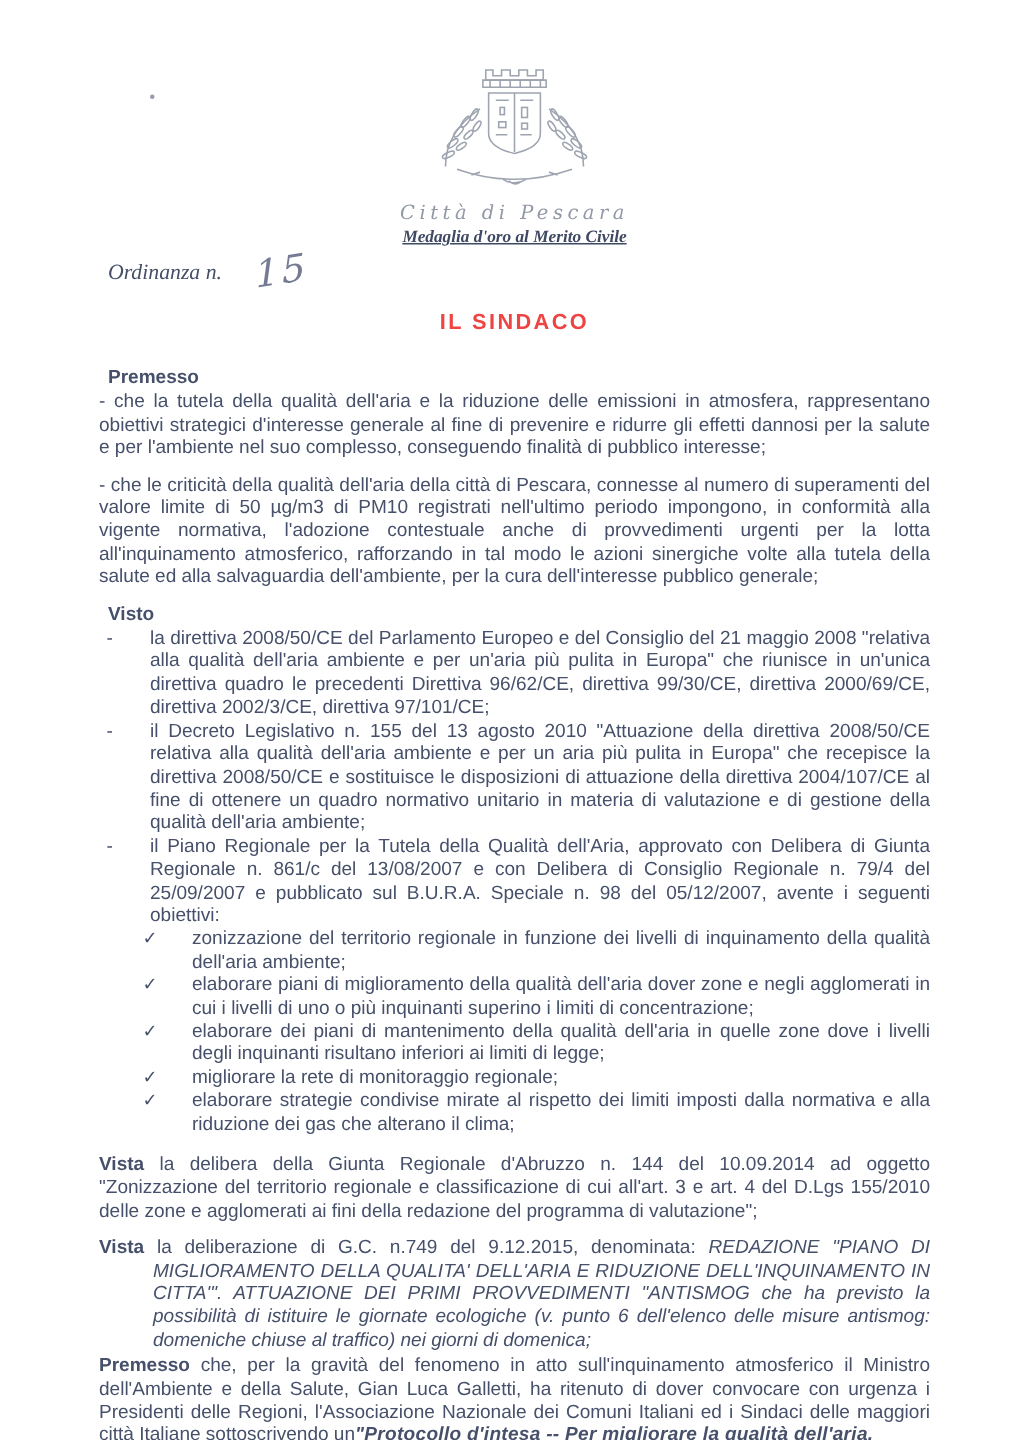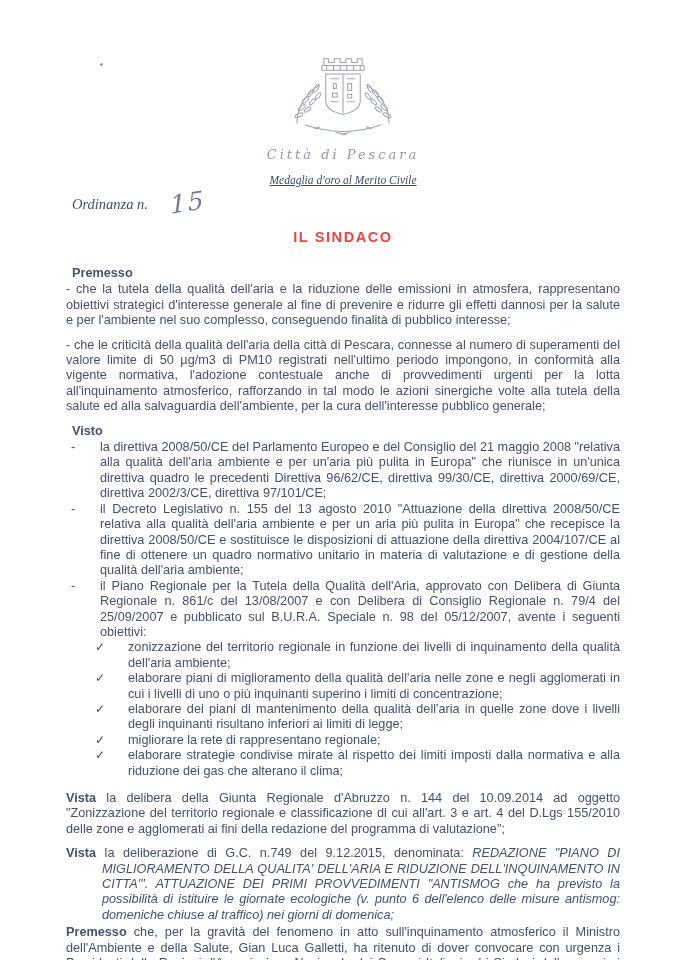--- a/index.html
+++ b/index.html
@@ -6,45 +6,45 @@
   body{
     width:679px;height:960px;
     background:#ffffff;
     font-family:"Liberation Sans",sans-serif;
     color:#46506a;
     position:relative;
     overflow:hidden;
   }
   .page{
     position:absolute;inset:0;
-    padding:52px 59px 0 66px;
+    padding:40px 59px 0 66px;
     box-sizing:border-box;
   }
   .scan-dot{
     position:absolute;left:100px;top:63px;width:3px;height:3px;
     background:#6a7086;border-radius:50%;opacity:.7;
   }
   
   .doc-header{text-align:center;}
   .crest{display:block;margin:0 auto;}
   .city-script{
     font-family:"DejaVu Serif","Liberation Serif",serif;
     font-style:italic;
     font-size:13px;
     letter-spacing:3px;
     color:#9298a6;
     margin-top:3px;
   }
   .medal-motto{
     font-family:"Liberation Serif",serif;
-    font-style:italic;font-weight:normal;
+    font-style:italic;font-weight:bold;
     font-size:11.5px;
     text-decoration:underline;
     color:#3f4963;
-    margin-top:12px;
+    margin-top:2px;
   }
   
   .ordinance-row{
     margin-top:10px;
     display:flex;align-items:center;
     font-family:"Liberation Serif",serif;
     font-style:italic;
     font-size:14.5px;
     color:#474f68;
   }
@@ -188,29 +188,29 @@
         <span>il  Piano Regionale per la Tutela della Qualità dell'Aria, approvato con Delibera di Giunta Regionale n. 861/c del 13/08/2007 e con Delibera di Consiglio Regionale n. 79/4 del 25/09/2007 e pubblicato sul B.U.R.A. Speciale n. 98 del 05/12/2007, avente i seguenti obiettivi:</span>
       </li>
     </ul>
     <ul class="check-list">
       <li>
         <span class="marker">✓</span>
         <span>zonizzazione del territorio regionale in funzione dei livelli di inquinamento della qualità dell'aria ambiente;</span>
       </li>
       <li>
         <span class="marker">✓</span>
-        <span>elaborare piani di miglioramento della qualità dell'aria nelle zone e negli agglomerati in cui i livelli di uno o più inquinanti superino i limiti di concentrazione;</span>
+        <span>elaborare piani di miglioramento della qualità dell'aria dover zone e negli agglomerati in cui i livelli di uno o più inquinanti superino i limiti di concentrazione;</span>
       </li>
       <li>
         <span class="marker">✓</span>
         <span>elaborare dei piani di mantenimento della qualità dell'aria in quelle zone dove i livelli degli inquinanti risultano inferiori ai limiti di legge;</span>
       </li>
       <li>
         <span class="marker">✓</span>
-        <span>migliorare la rete di rappresentano regionale;</span>
+        <span>migliorare la rete di monitoraggio regionale;</span>
       </li>
       <li>
         <span class="marker">✓</span>
         <span>elaborare strategie condivise mirate al rispetto dei limiti imposti dalla normativa e alla riduzione dei gas che alterano il clima;</span>
       </li>
     </ul>
 
     <p><span class="lead">Vista</span><span> la delibera della Giunta Regionale d'Abruzzo n. 144 del 10.09.2014 ad oggetto "Zonizzazione del territorio regionale e classificazione di cui all'art. 3 e art. 4 del D.Lgs 155/2010 delle zone e agglomerati ai fini della redazione del programma di valutazione";</span></p>
 
     <p class="hang tight"><span class="lead">Vista</span><span> la deliberazione di G.C. n.749 del 9.12.2015, denominata: </span><span class="gc-italic">REDAZIONE "PIANO DI MIGLIORAMENTO DELLA QUALITA' DELL'ARIA E RIDUZIONE DELL'INQUINAMENTO IN CITTA'". ATTUAZIONE DEI PRIMI PROVVEDIMENTI  "ANTISMOG che ha previsto la possibilità di istituire le giornate ecologiche (v. punto 6 dell'elenco delle misure antismog: domeniche chiuse al traffico) nei giorni di domenica;</span></p>

